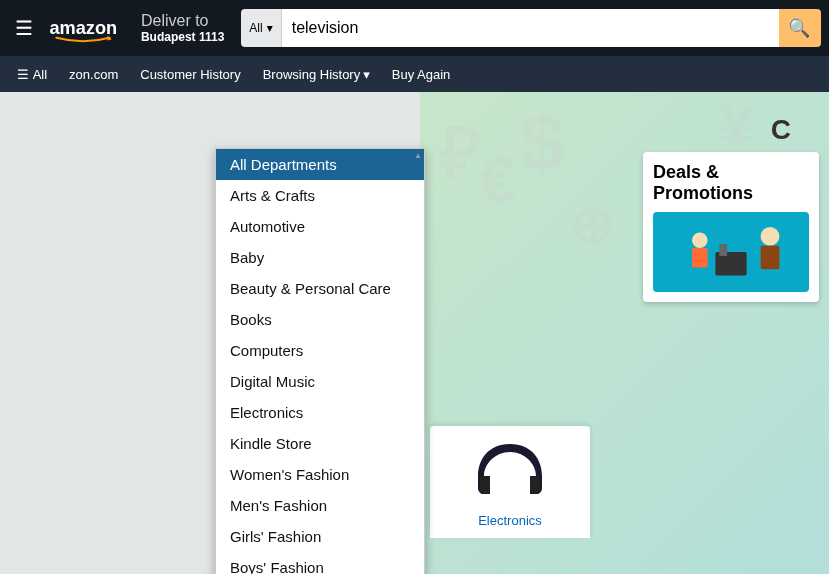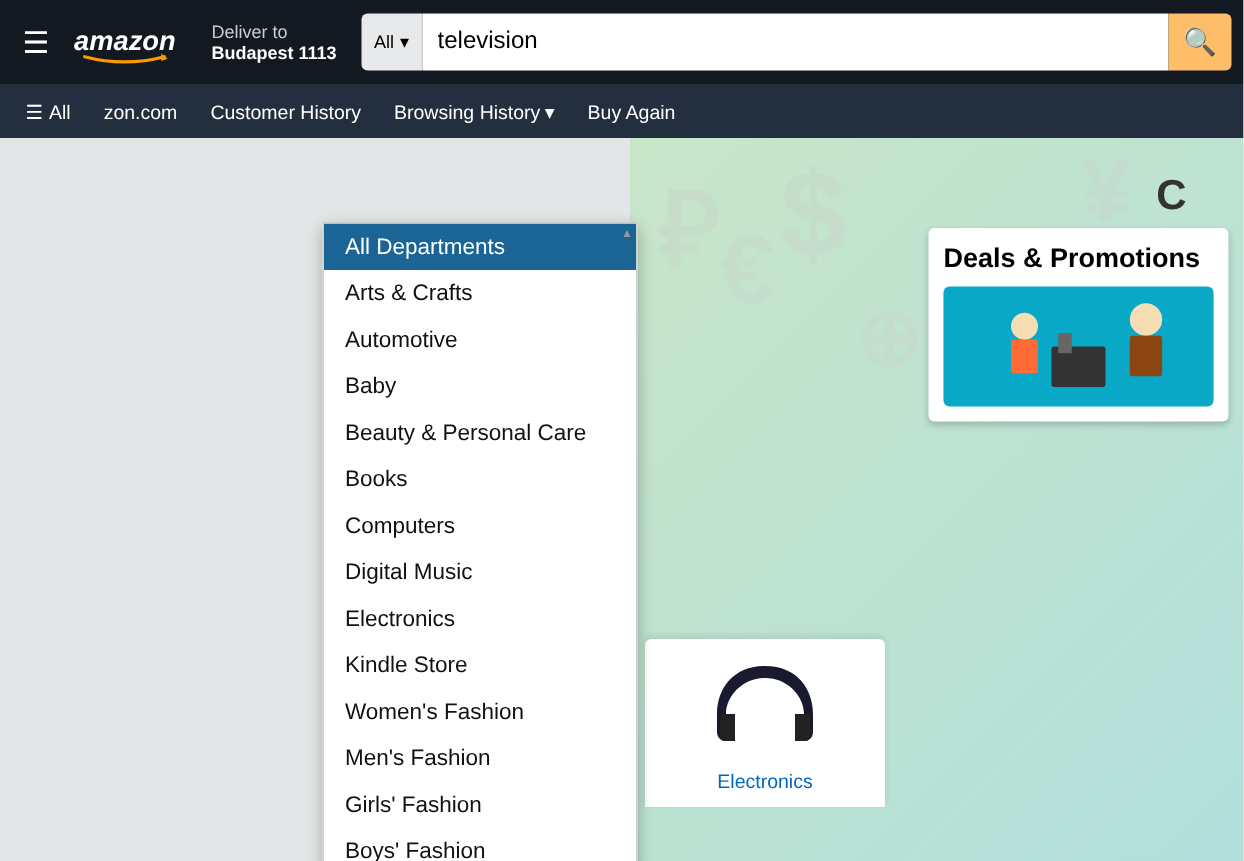--- a/index.html
+++ b/index.html
@@ -18,21 +18,20 @@
       color: white;
       font-size: 20px;
       cursor: pointer;
       padding: 4px 6px;
       border: 1px solid transparent;
     }
     .amazon-logo {
       display: flex;
       align-items: center;
       margin-right: 6px;
-      font-style: italic;
     }
     .amazon-smile {
       width: 70px;
       height: 30px;
     }
     
     .search-bar {
       display: flex;
       flex: 1;
       height: 38px;
@@ -95,21 +94,21 @@
     
     .location-bar {
       display: flex;
       flex-direction: column;
       color: white;
       padding: 0 8px;
       cursor: pointer;
       border: 1px solid transparent;
       border-radius: 2px;
     }
-    .location-top { font-size: 12px; color: #ccc; }
+    .location-top { font-size: 16px; color: #ccc; }
     .location-bottom { font-size: 12px; font-weight: bold; text-align: center; }
 
     
     .main {
       position: relative;
       background: #e3e6e6;
       height: calc(574px - 56px - 36px);
       overflow: hidden;
     }
 
@@ -143,21 +142,21 @@
       font-weight: bold;
       color: #333;
       line-height: 1.3;
     }
 
     
     .deals-panel {
       position: absolute;
       top: 60px;
       right: 10px;
-      width: 200px;
+      width: 176px;
       background: white;
       border-radius: 4px;
       padding: 10px;
       box-shadow: 0 2px 5px rgba(0,0,0,0.2);
     }
     .deals-title {
       font-size: 18px;
       font-weight: bold;
       margin-bottom: 8px;
     }

